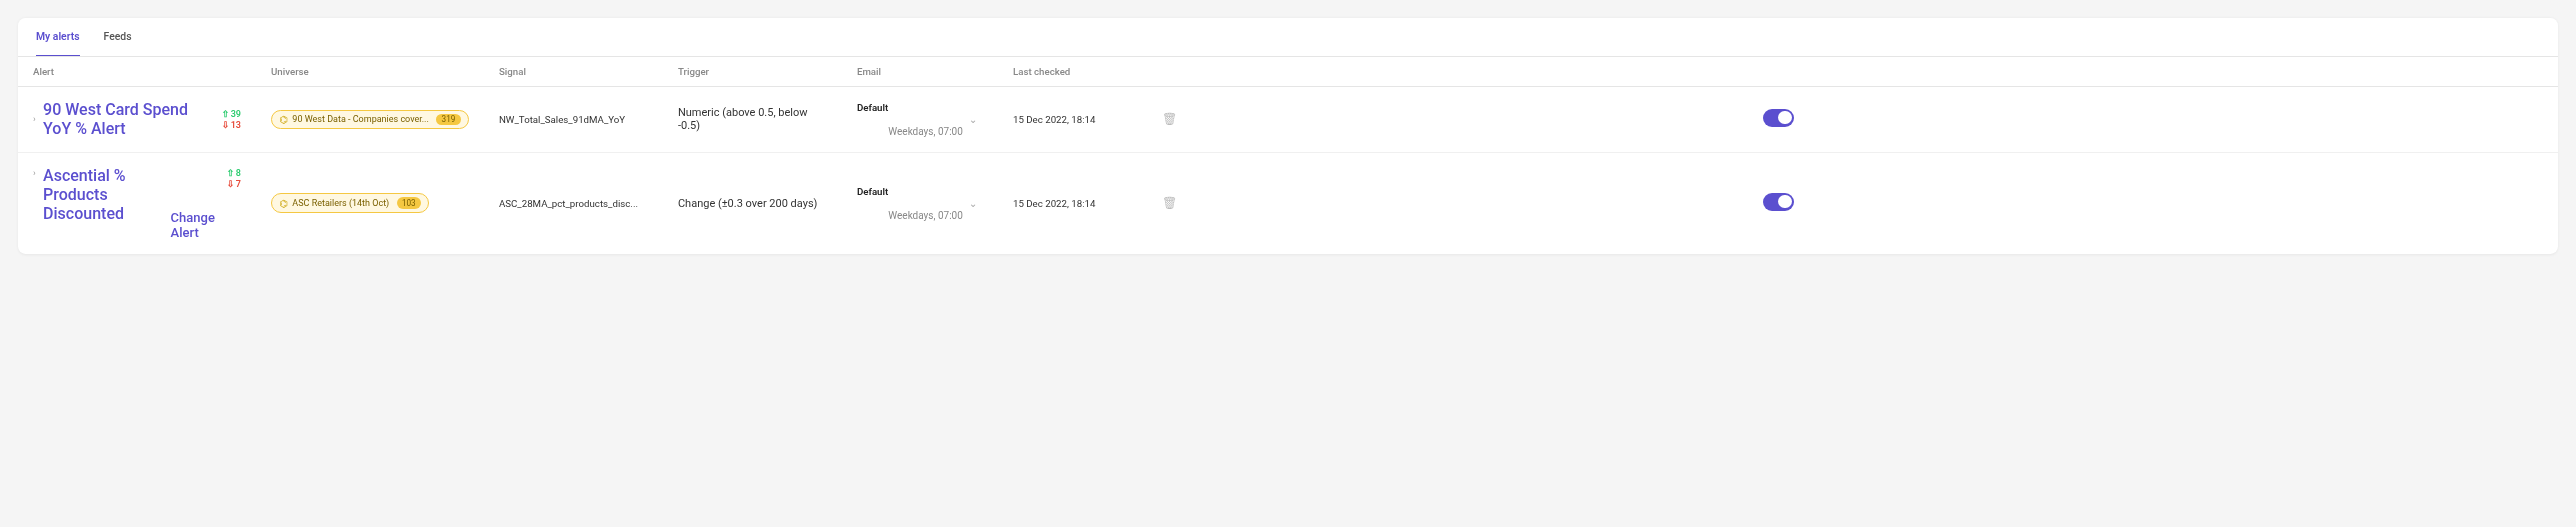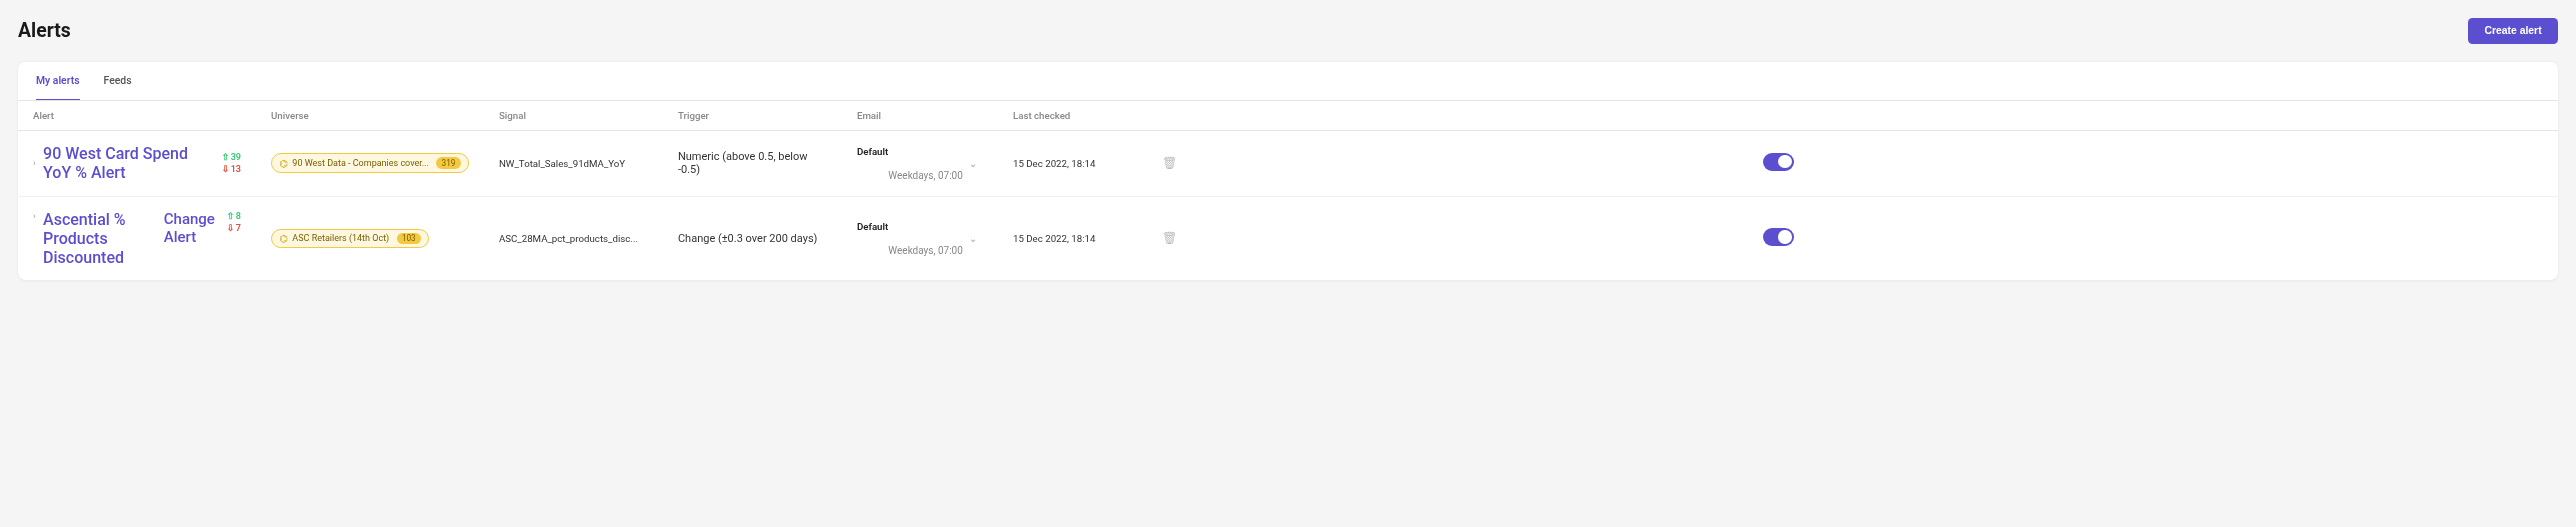--- a/index.html
+++ b/index.html
@@ -211,32 +211,29 @@
     }
     .th-alert { width: 238px; }
     .th-universe { width: 194px; }
     .th-signal { width: 179px; }
     .th-trigger { width: 179px; }
     .th-email { width: 156px; }
     .th-last-checked { width: 149px; }
     .alert-name-row2 {
       color: #5b4fcf;
       font-weight: 500;
-      font-size: 15px;
-      cursor: pointer;
+      font-size: 13px;
+      cursor: pointer;
+      margin-top: 44px;
     }
   </style>
 </head>
 <body>
 
 <div class="page">
-  <div class="header">
-    <h1 class="page-title">Alerts</h1>
-    <button class="create-alert-btn">Create alert</button>
-  </div>
 
   <div class="card">
     <div class="tabs">
       <div class="tab active">My alerts</div>
       <div class="tab">Feeds</div>
     </div>
 
     <table>
       <thead>
         <tr>

